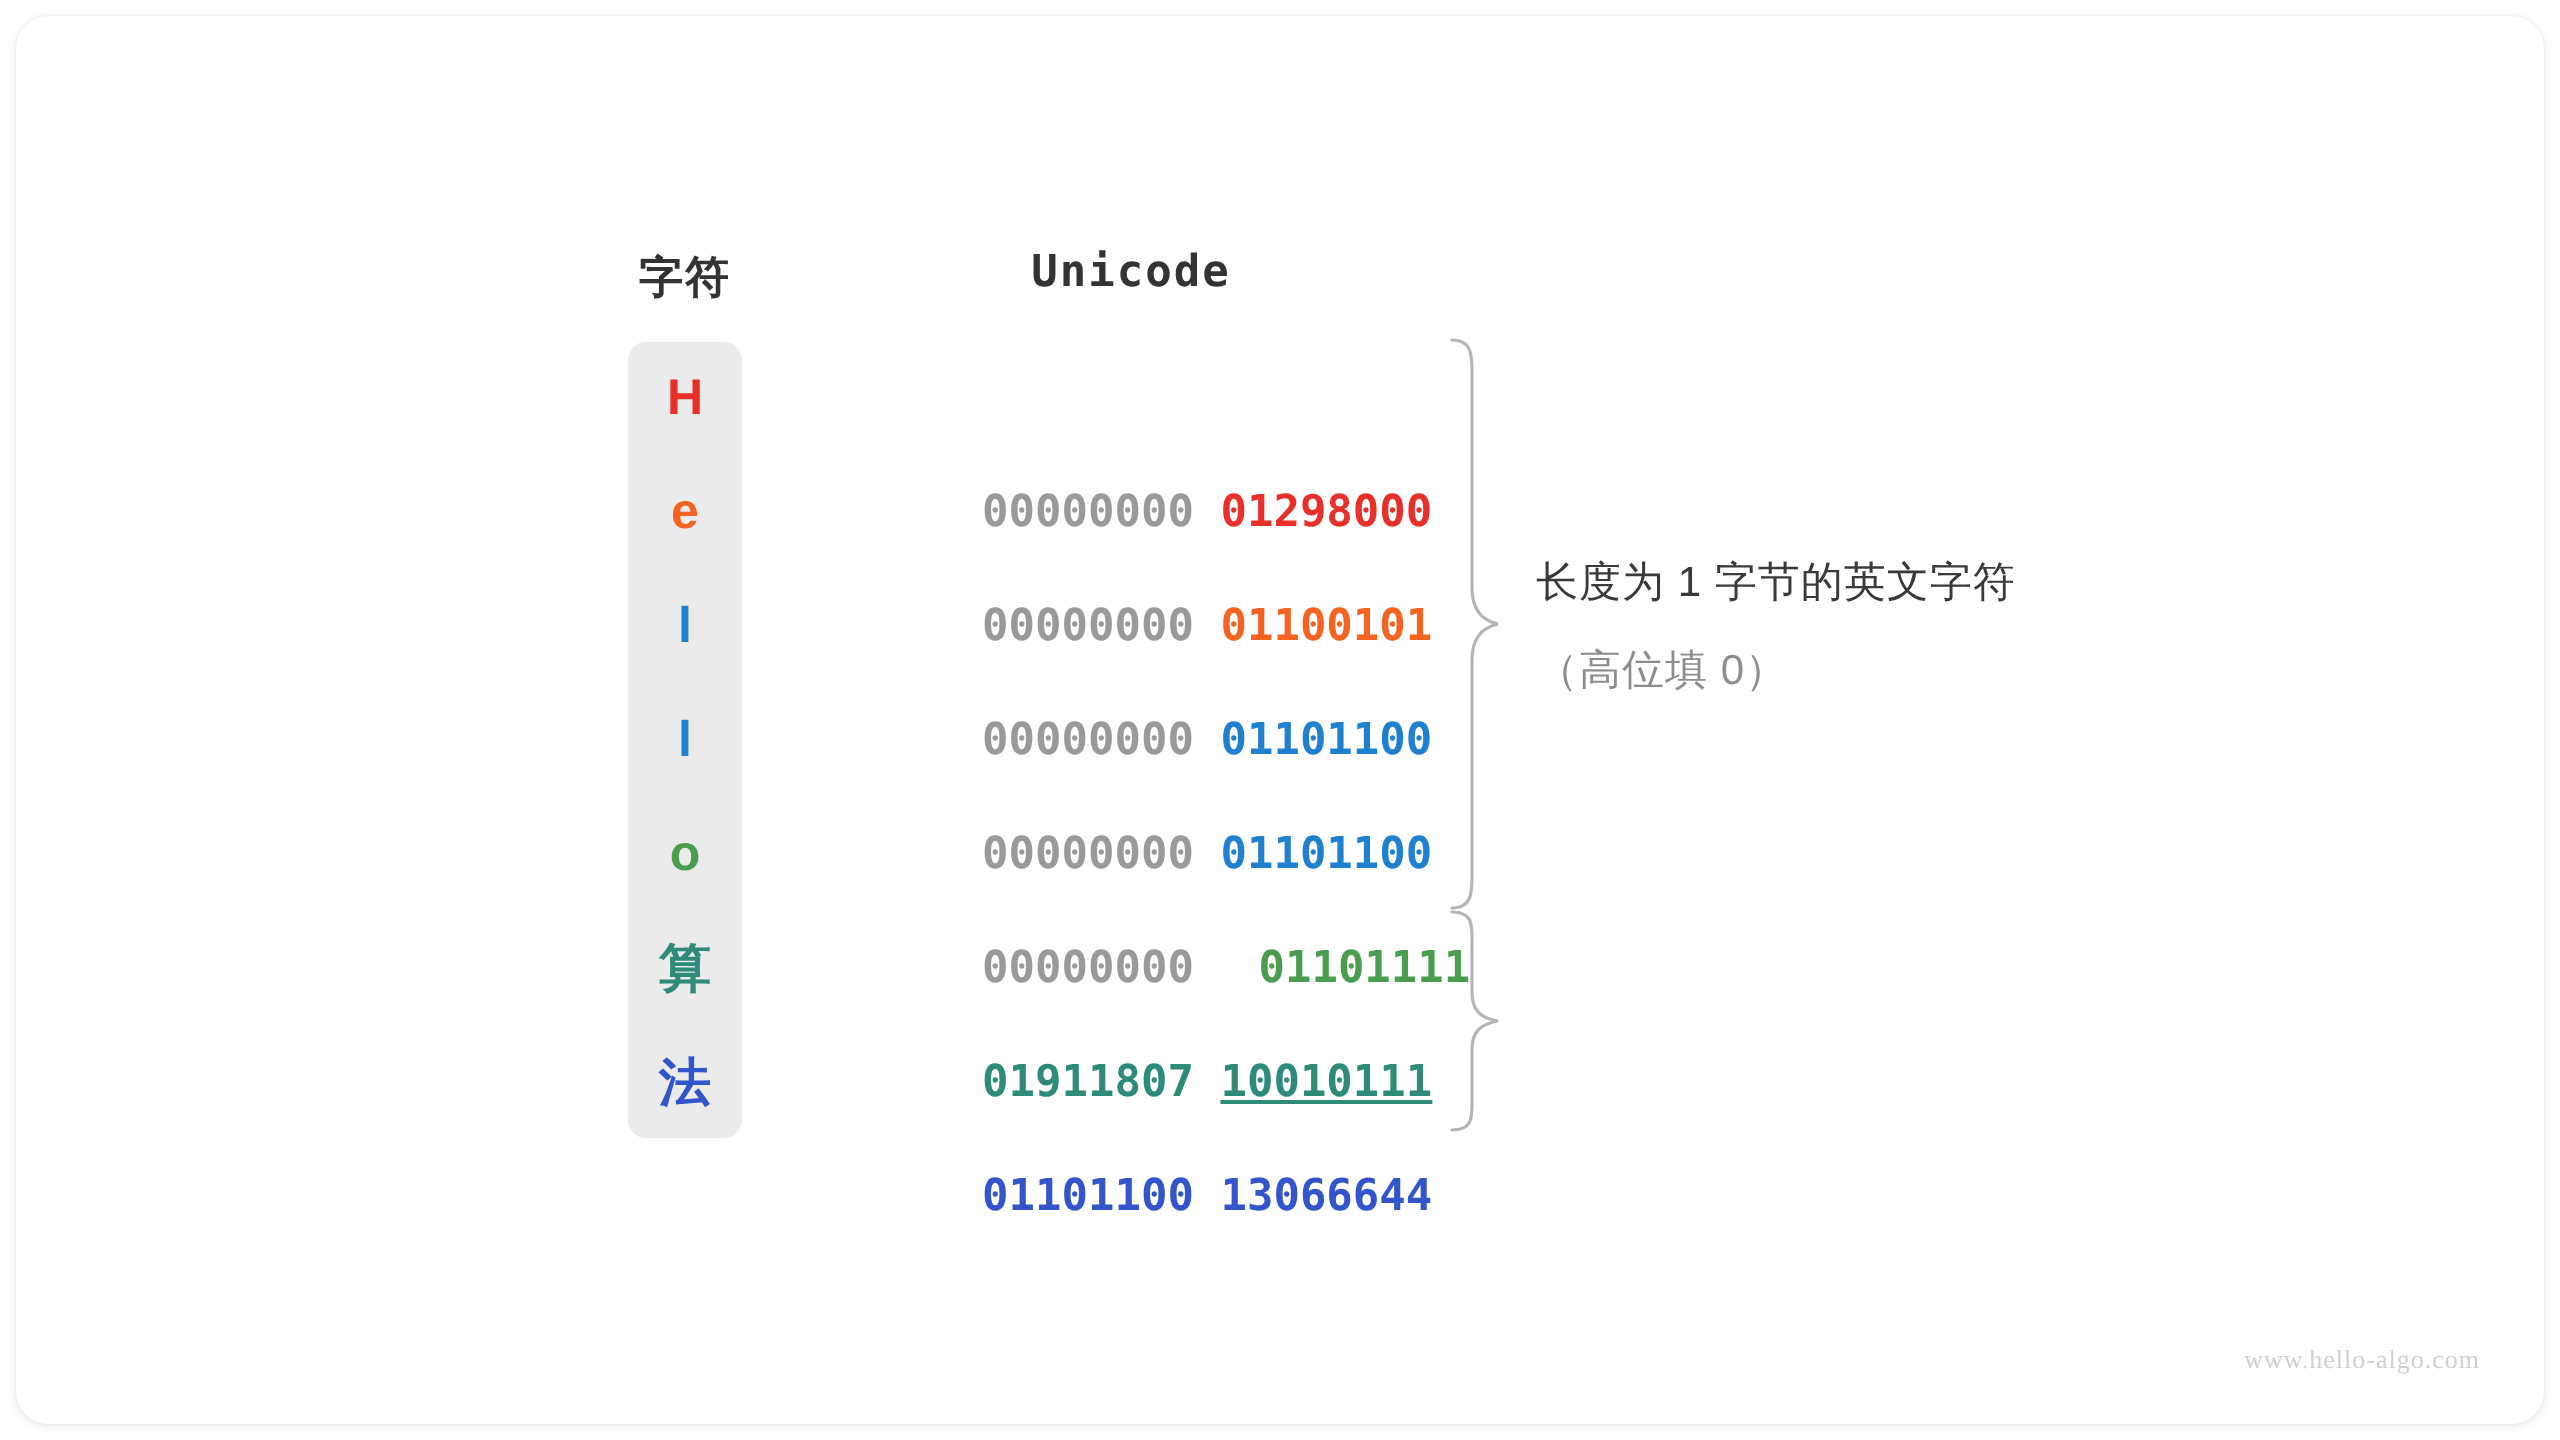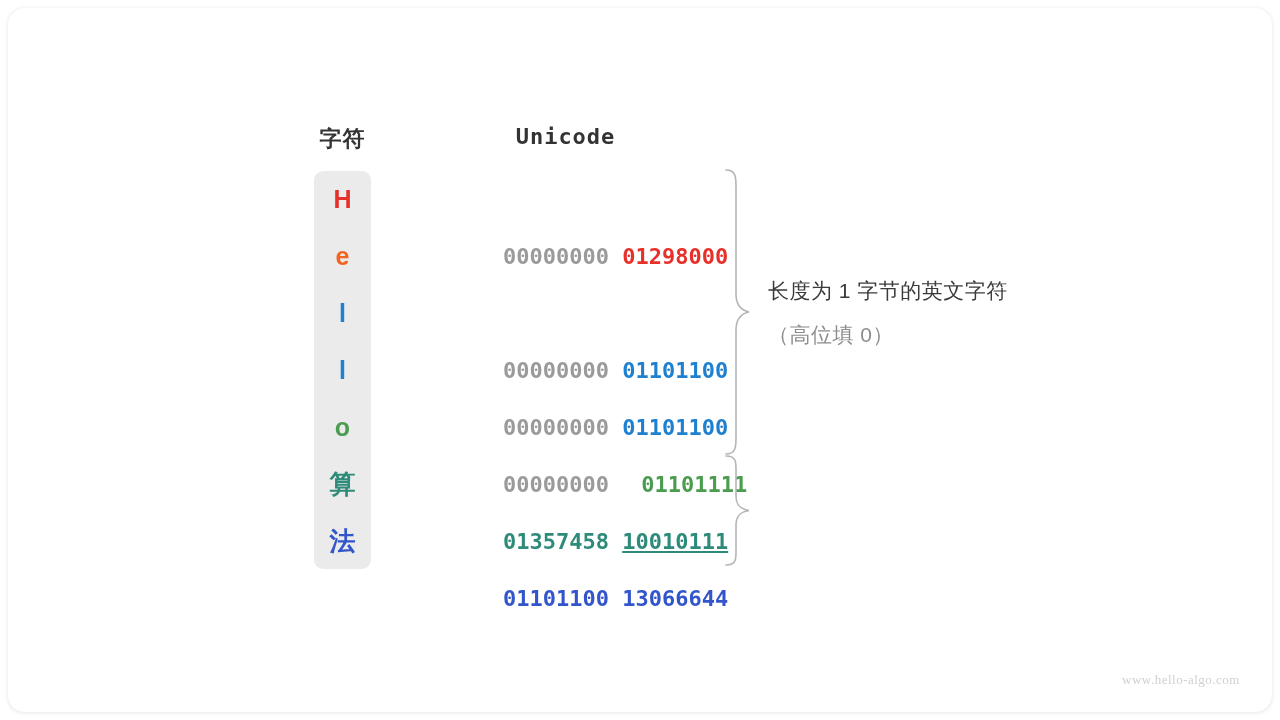--- a/index.html
+++ b/index.html
@@ -78,21 +78,21 @@
     position: absolute;
     left: 430px;
     width: 256px;
     height: 57px;
     line-height: 57px;
     font-family: "DejaVu Sans Mono", "Liberation Mono", monospace;
     font-size: 22px;
     font-weight: bold;
     white-space: pre;
   }
-  .hi { color: #9a9a9a; margin-left: 12px; }
+  .hi { color: #9a9a9a; }
 
   
   #brace-1, #brace-2 {
     position: absolute;
   }
   #brace-1 { left: 714px; top: 158px; }
   #brace-2 { left: 714px; top: 444px; }
 
   
   .annotation {
@@ -135,31 +135,34 @@
   <div class="char-cell" style="top: 220px; color: rgb(242, 100, 32);">e</div>
   <div class="char-cell" style="top: 277px; color: rgb(32, 128, 208);">l</div>
   <div class="char-cell" style="top: 334px; color: rgb(32, 128, 208);">l</div>
   <div class="char-cell" style="top: 391px; color: rgb(74, 156, 78);">o</div>
   <div class="char-cell cjk" style="top: 448px; color: rgb(46, 139, 122);">算</div>
   <div class="char-cell cjk" style="top: 505px; color: rgb(51, 85, 204);">法</div>
 
   <div class="bits-row" style="top:163px">
     <span class="hi" style="color: rgb(154, 154, 154);">00000000</span><span> </span><span class="lo" style="color: rgb(232, 48, 42);">01298000</span>
   </div>
+  <div class="bits-row" style="top:220px">
+    <span class="hi" style="color: rgb(154, 154, 154);">00000000</span><span> </span><span class="lo" style="color: rgb(242, 100, 32);">01100101</span>
+  </div>
   <div class="bits-row" style="top:277px">
     <span class="hi" style="color: rgb(154, 154, 154);">00000000</span><span> </span><span class="lo" style="color: rgb(32, 128, 208);">01101100</span>
   </div>
   <div class="bits-row" style="top:334px">
     <span class="hi" style="color: rgb(154, 154, 154);">00000000</span><span> </span><span class="lo" style="color: rgb(32, 128, 208);">01101100</span>
   </div>
   <div class="bits-row" style="top:391px">
     <span class="hi" style="color: rgb(154, 154, 154);">00000000</span><span> </span><span class="lo" style="color: rgb(74, 156, 78); margin-left: 19px;">01101111</span>
   </div>
   <div class="bits-row" style="top:448px">
-    <span class="hi" style="color: rgb(46, 139, 122);">01357458</span><span> </span><span class="lo" style="color: rgb(46, 139, 122); text-decoration: underline;">10010111</span>
+    <span class="hi" style="color: rgb(46, 139, 122);">01911807</span><span> </span><span class="lo" style="color: rgb(46, 139, 122); text-decoration: underline;">10010111</span>
   </div>
   <div class="bits-row" style="top:505px">
     <span class="hi" style="color: rgb(51, 85, 204);">01101100</span><span> </span><span class="lo" style="color: rgb(51, 85, 204);">13066644</span>
   </div>
 
   <svg id="brace-1" width="34" height="292" viewBox="0 0 34 292">
     <path d="M4,4 C14,4 14,12 14,20 L14,128 C14,138 18,144 27,146
              C18,148 14,154 14,164 L14,272 C14,280 14,288 4,288" fill="none" stroke="#b5b5b5" stroke-width="1.6" stroke-linecap="round"></path>
   </svg>
 

